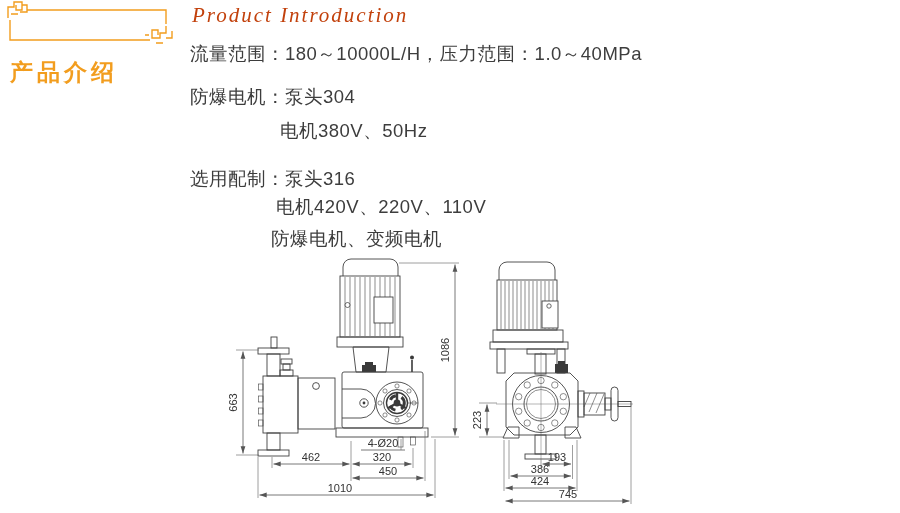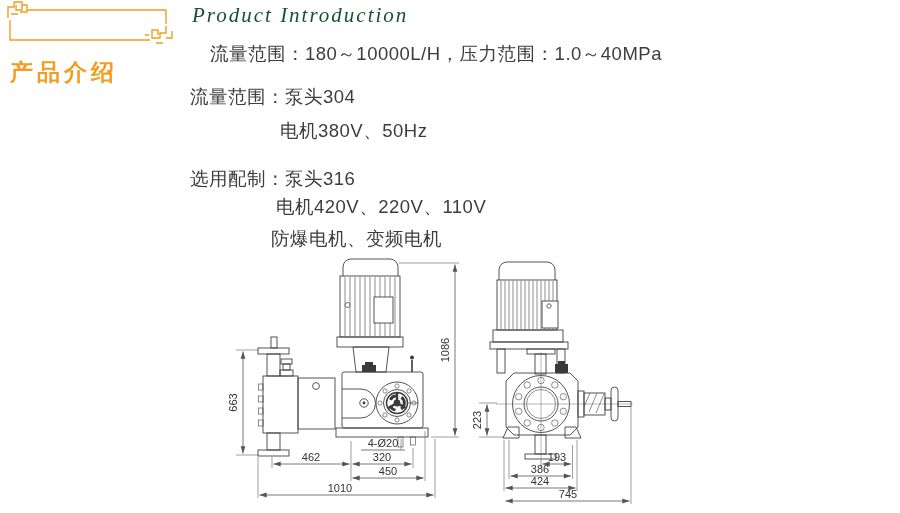--- a/index.html
+++ b/index.html
@@ -3,24 +3,24 @@
 <meta charset="utf-8">
 <style>
   html,body{margin:0;padding:0;}
   body{width:900px;height:513px;background:#ffffff;position:relative;overflow:hidden;
        font-family:"Liberation Sans","DejaVu Sans",sans-serif;color:#3d3d3d;}
   .abs{position:absolute;}
   
   .badge-svg{left:0;top:0;width:186px;height:52px;}
   .badge-text{left:10px;top:9px;font-size:23px;font-weight:bold;letter-spacing:4px;color:#F29D1E;white-space:nowrap;margin-top:48px;}
   .title-en{left:192px;top:3px;font-size:21px;font-style:italic;letter-spacing:2px;
-            font-family:"Liberation Serif","DejaVu Serif",serif;color:#14532d;white-space:nowrap;}
+            font-family:"Liberation Serif","DejaVu Serif",serif;color:#c2410c;white-space:nowrap;}
   
   .spec{font-size:18.5px;letter-spacing:0.5px;white-space:nowrap;color:#3d3d3d;}
-  .l1{left:190px;top:41px;margin-left:20px;}
+  .l1{left:190px;top:41px;}
   .l2{left:190px;top:84px;}
   .l3{left:280px;top:118px;}
   .l4{left:190px;top:166px;}
   .l5{left:276px;top:194px;}
   .l6{left:271px;top:226px;}
   
   .drawing-svg{left:210px;top:252px;width:500px;height:261px;}
   .part{fill:none;stroke:#414141;stroke-width:0.9;}
   .thin{fill:none;stroke:#414141;stroke-width:0.6;}
   .fill-dark{fill:#3a3a3a;stroke:none;}
@@ -41,21 +41,21 @@
   <path class="orn" d="M150,40 H10 V20"></path>
   <g>
     <path class="orn" d="M166,26 L166,33 L160,33 L160,38 L152,38 L152,30 L158,30 L158,35"></path>
     <path class="orn" d="M163,43 L156,43 M149,35 L145,35 M166,38 L172,38 L172,31"></path>
   </g>
 </svg>
 <div class="abs badge-text">产品介绍</div>
 <div class="abs title-en">Product Introduction</div>
 
 <div class="abs spec l1">流量范围：180～10000L/H，压力范围：1.0～40MPa</div>
-<div class="abs spec l2">流量范围：泵头304</div>
+<div class="abs spec l2">防爆电机：泵头304</div>
 <div class="abs spec l3">电机380V、50Hz</div>
 <div class="abs spec l4">选用配制：泵头316</div>
 <div class="abs spec l5">电机420V、220V、110V</div>
 <div class="abs spec l6">防爆电机、变频电机</div>
 
 <svg class="abs drawing-svg" viewBox="210 252 500 261">
   <defs>
     <marker id="arr" viewBox="0 0 10 10" refX="9.5" refY="5" markerWidth="10" markerHeight="10" orient="auto-start-reverse">
       <path d="M0.5,2 L9.5,5 L0.5,8 Z" fill="#555"></path>
     </marker>

